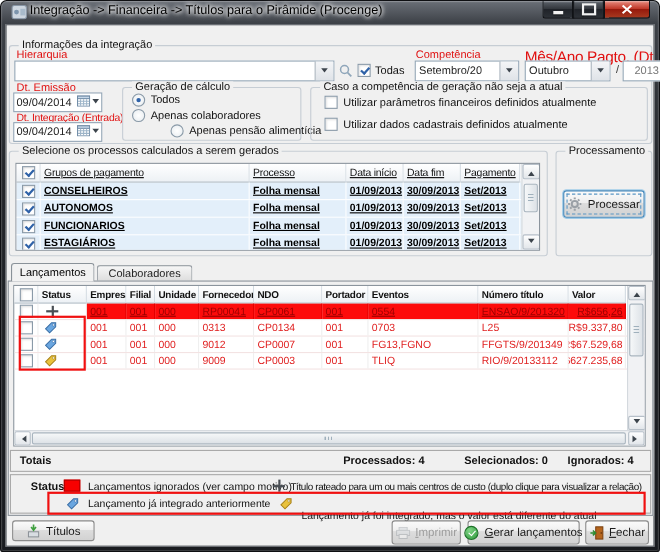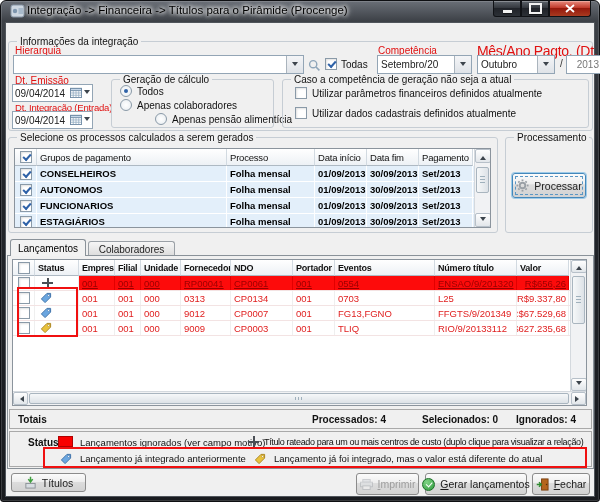--- a/index.html
+++ b/index.html
@@ -56,21 +56,21 @@
   .optrow{position:absolute;display:flex;align-items:center;gap:5px;font-size:10px;color:#111;white-space:nowrap;}
   .btn{position:absolute;box-sizing:border-box;border:1px solid #8b8b8b;border-radius:3px;
     background:linear-gradient(#fbfbfb,#eee 45%,#ddd 46%,#d2d2d2);
     font-size:10.5px;color:#1c1c1c;display:flex;align-items:center;justify-content:center;gap:5px;white-space:nowrap;}
   .btn.disabled{color:#9d9d9d;}
   .btn.disabled svg{opacity:.45;}
   .accel{text-decoration:underline;}
   .focusbtn{border:1px solid #4488bb;box-shadow:0 0 0 1px #9fcbe8;outline:1px dashed #5a96c4;outline-offset:-4px;}
   
   .gridwrap{position:absolute;background:#fff;border:1px solid #8b949d;box-sizing:border-box;overflow:hidden;}
-  .phead,.prow{display:grid;grid-template-columns:22px 190px 88px 52px 52px 54px;}
+  .phead,.prow{display:grid;grid-template-columns:22px 190px 88px 52px 52px 54px;text-decoration:underline;}
   .lhead,.lrow{display:grid;grid-template-columns:22px 44px 36px 26px 40px 50px 62px 42px 100px 82px 52px;}
   .hc{font-size:9px;letter-spacing:-.2px;color:#111;background:linear-gradient(#fff,#edf1f5);
     border-right:1px solid #d2dae1;border-bottom:1px solid #aeb9c3;padding:0 3px;
     display:flex;align-items:center;overflow:hidden;white-space:nowrap;box-sizing:border-box;}
   .hc.c{justify-content:center;padding:0;}
   .phead .hc{height:17px;font-size:9.5px;}
   .lhead .hc{height:16px;font-weight:bold;}
   .dc{font-size:9.5px;padding:0 3px;display:flex;align-items:center;overflow:hidden;white-space:nowrap;box-sizing:border-box;}
   .dc.c{justify-content:center;padding:0;}
   .prow{height:15px;background:#e3effa;border-bottom:1px solid #fff;}
@@ -483,21 +483,21 @@
           <circle cx="9.3" cy="3.7" r="1.1" fill="#fff" stroke="#3a6ea5" stroke-width="0.6"></circle>
         </svg>
     </span>
     <span class="lbl legtxt" style="left:70px;top:21px;">Lançamento já integrado anteriormente</span>
     <span style="position:absolute;left:244px;top:19px;">
       <svg width="12" height="12" viewBox="0 0 13 13">
           <path d="M1.5 7.5 L7.5 1.5 L11.5 1.5 L11.5 5.5 L5.5 11.5 Z" fill="#e9c23c" stroke="#a8821a"></path>
           <circle cx="9.3" cy="3.7" r="1.1" fill="#fff" stroke="#a8821a" stroke-width="0.6"></circle>
         </svg>
     </span>
-    <span class="lbl legtxt" style="left:264px;top:21px;">Lançamento já foi integrado, mas o valor está diferente do atual</span>
+    <span class="lbl legtxt" style="left:264px;top:32px;">Lançamento já foi integrado, mas o valor está diferente do atual</span>
   </div>
 
   <div class="ann" style="left:42px;top:446px;width:544px;height:21px;"></div>
 
   <div class="btn" style="left:10px;top:472px;width:75px;height:19px;">
     <svg width="13" height="13" viewBox="0 0 14 14">
         <rect x="2" y="8" width="10" height="5" fill="#d8dde2" stroke="#8a9096"></rect>
         <path d="M7 0.8 V5.6 M4.6 3.4 L7 6.4 L9.4 3.4" stroke="#3fa03f" stroke-width="1.6" fill="none"></path>
       </svg>
     <span>Títulos</span>

